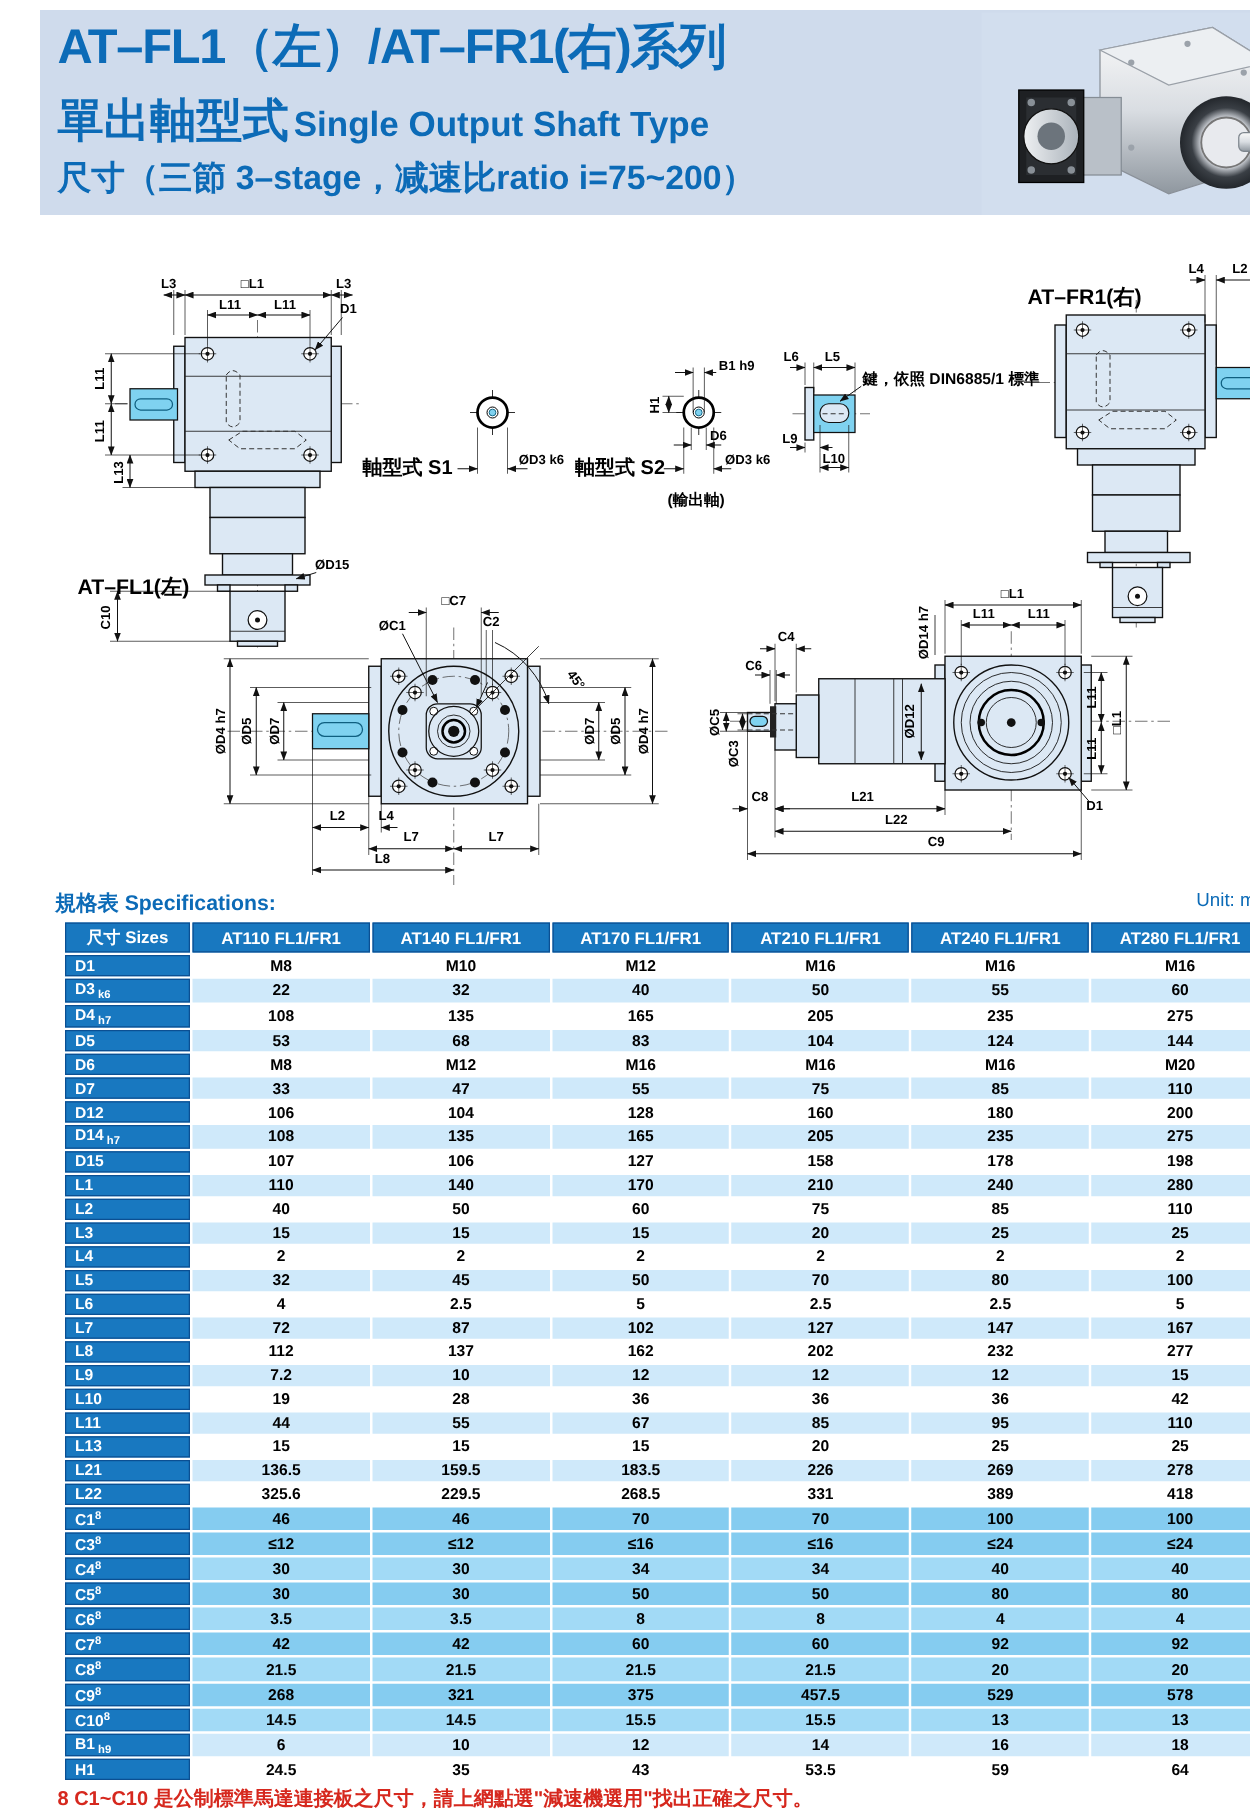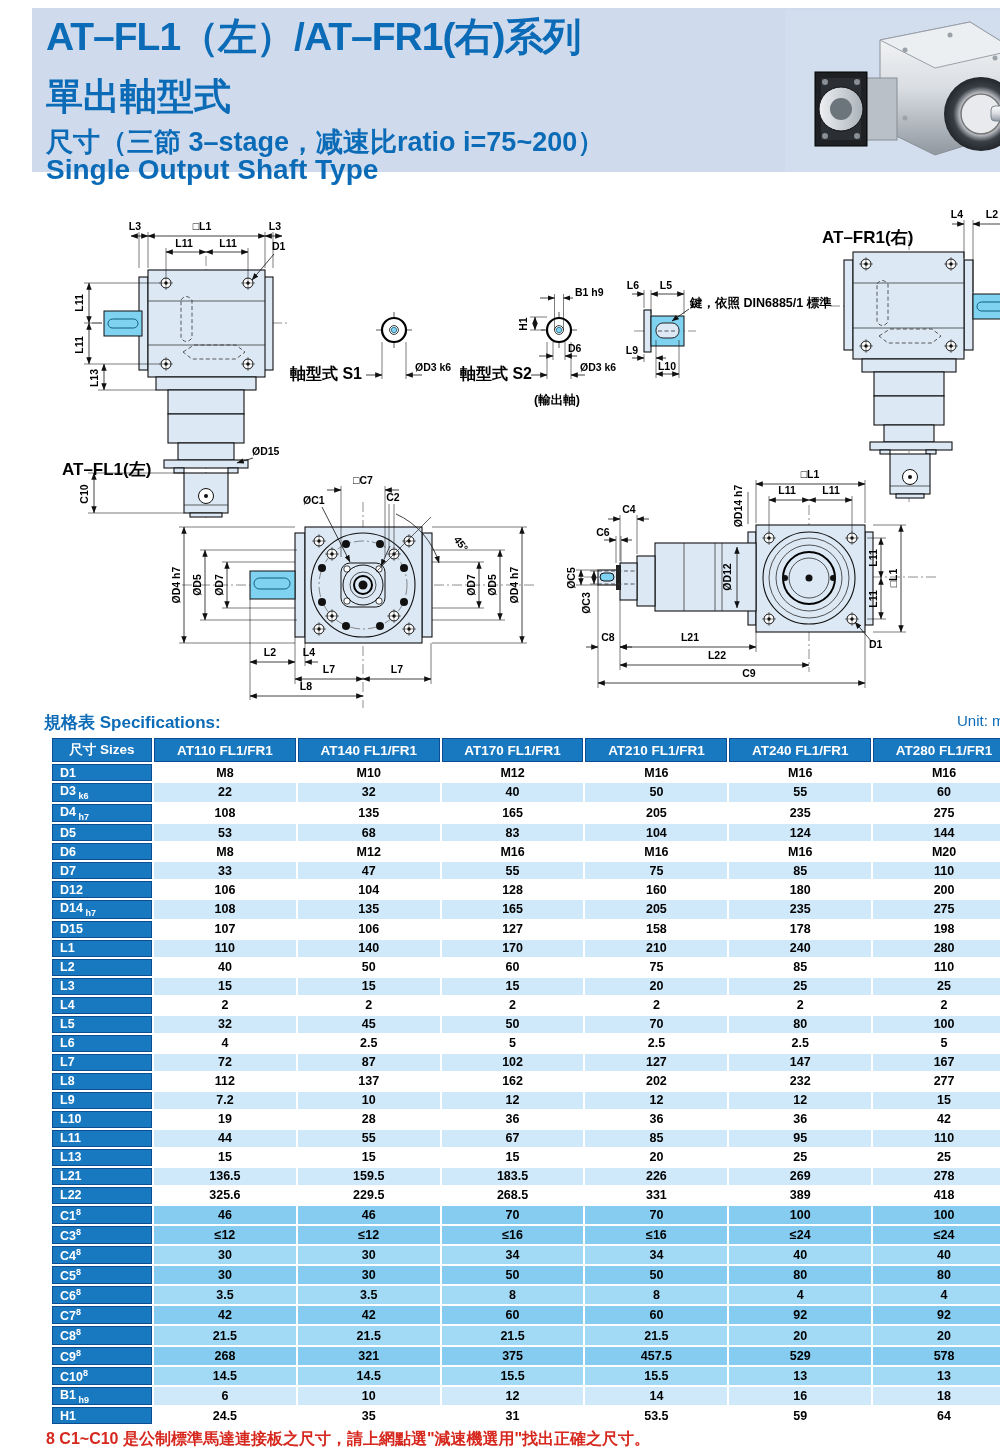--- a/index.html
+++ b/index.html
@@ -6,21 +6,21 @@
     --title_blue:#0c6bb7; --banner_bg:#cfdbec; --table_blue:#1878c0; --table_border:#0b4f92;
     --row_light:#cfe9fa; --row_white:#ffffff; --row_c_dark:#85ccf0; --row_c_light:#a2daf6;
     --cyan:#7fd2f0; --body:#dce8f4; --red:#d6281e;
   }
   html,body{margin:0;padding:0;background:#fff;}
   #page{position:relative;width:1000px;height:1450px;background:#fff;overflow:hidden;
         font-family:"Liberation Sans",sans-serif;margin-left:32px;}
   .abs{position:absolute;}
   #banner{left:0;top:8px;width:1000px;height:164px;background:var(--banner_bg);}
   #title1{left:14px;top:10px;font-size:39px;font-weight:bold;color:var(--title_blue);letter-spacing:-1px;white-space:nowrap;}
-  #title2row{left:14px;top:72px;display:flex;align-items:baseline;gap:32px;white-space:nowrap;flex-direction:column;}
+  #title2row{left:14px;top:72px;display:flex;align-items:baseline;gap:4px;white-space:nowrap;}
   #title2zh{font-size:37px;font-weight:bold;color:var(--title_blue);}
   #title2en{font-size:28px;font-weight:bold;color:var(--title_blue);}
   #title3{left:14px;top:124px;font-size:27px;font-weight:bold;color:var(--title_blue);white-space:nowrap;}
   #photo{left:753px;top:10px;width:247px;height:162px;}
   #dimtitle{left:14px;top:180px;font-size:22px;font-weight:bold;color:var(--title_blue);}
   #drawings{left:0;top:195px;width:1000px;height:520px;}
 
   
   .oln{fill:var(--body);stroke:#111;stroke-width:1.1;}
   .thin{stroke:#222;stroke-width:.7;fill:none;}
@@ -799,21 +799,21 @@
             <td class="l">10</td>
             <td class="l">12</td>
             <td class="l">14</td>
             <td class="l">16</td>
             <td class="l">18</td>
           </tr>
           <tr>
             <th class="rl">H1</th>
             <td class="w">24.5</td>
             <td class="w">35</td>
-            <td class="w">31</td>
+            <td class="w">43</td>
             <td class="w">53.5</td>
             <td class="w">59</td>
             <td class="w">64</td>
           </tr>
         </tbody>
     </table>
   </div>
 
   <div class="abs" id="footnote">8  C1~C10 是公制標準馬達連接板之尺寸，請上網點選"減速機選用"找出正確之尺寸。</div>
 </div>

